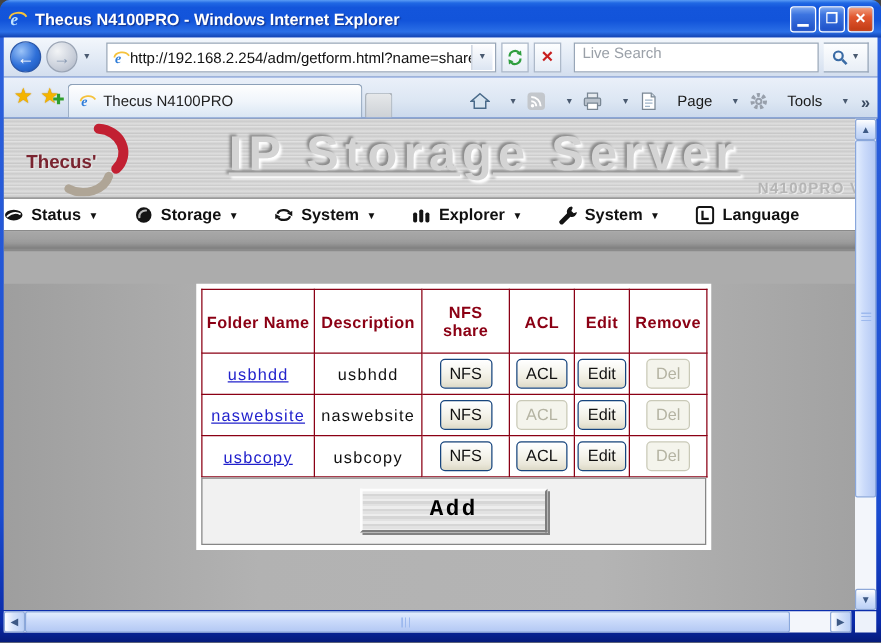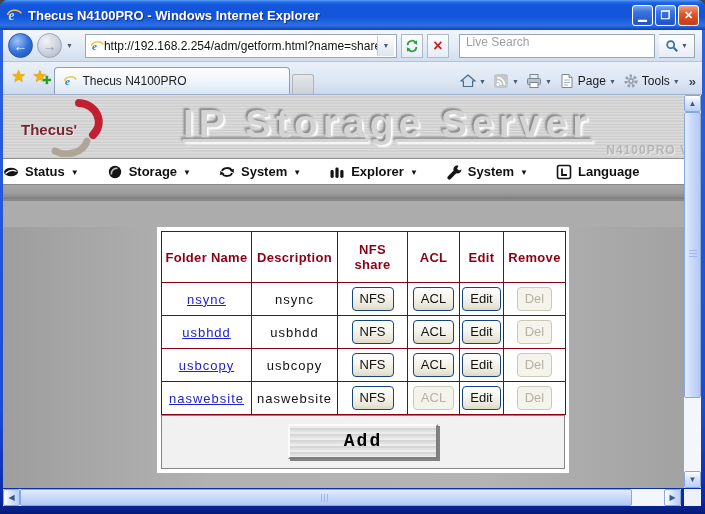--- a/index.html
+++ b/index.html
@@ -51,21 +51,21 @@
   .star { color:#F4B400; font-size:17px; text-shadow:0 0 1px #B07800; line-height:1; }
   .star-add { position:relative; }
   .star-add .plus { position:absolute; right:-4px; bottom:-1px; color:#2E9E2E; font-size:11px; font-weight:bold; text-shadow:0 0 1px #fff; }
   .tab { display:flex; align-items:center; gap:6px; height:27px; width:236px; padding:0 8px;
     border:1px solid #8CA0B8; border-bottom:none; border-radius:4px 4px 0 0;
     background:linear-gradient(180deg,#FEFEFE 0%,#F0F5FB 50%,#D9E6F3 100%); }
   .tab .tab-label { font-size:12px; color:#222; white-space:nowrap; }
   .tab-stub { width:22px; height:20px; margin-left:2px; margin-bottom:0px; border:1px solid #ADB4BC;
     border-bottom:none; border-radius:3px 3px 0 0; background:linear-gradient(180deg,#E6E8EA,#CDD1D6); align-self:flex-end; }
   .cmds { margin-left:auto; display:flex; align-items:center; gap:7px; padding:0 2px 5px 0; }
-  .cmd { display:flex; align-items:center; gap:3px; font-size:12px; color:#1A1A1A; }
+  .cmd { display:flex; align-items:center; gap:15px; font-size:12px; color:#1A1A1A; }
   .cmd .lbl { white-space:nowrap; }
   .chev { font-size:13px; color:#3A4A60; font-weight:bold; padding-left:2px; }
 
   
   .viewport { position:absolute; left:3px; top:95px; width:681px; height:393px; background:#ACACAC; overflow:hidden; }
 
   .banner { position:relative; height:64px;
     background:repeating-linear-gradient(180deg,#E3E3E3 0px,#CBCBCB 2px,#DEDEDE 4px,#C6C6C6 6px);
     border-bottom:1px solid #8F8F8F; }
   .banner-title { position:absolute; left:180px; top:7px; font-size:39px; font-weight:bold; letter-spacing:5px;
@@ -332,51 +332,43 @@
               <th>Folder Name</th>
               <th>Description</th>
               <th>NFS share</th>
               <th>ACL</th>
               <th>Edit</th>
               <th>Remove</th>
             </tr>
           </thead>
           <tbody>
             <tr>
-              <td><a class="folder-link" href="#">nsync</a></td>
-              <td>nsync</td>
-              <td><span class="xpbtn">NFS</span></td>
-              <td><span class="xpbtn">ACL</span></td>
-              <td><span class="xpbtn">Edit</span></td>
-              <td><span class="xpbtn disabled">Del</span></td>
-            </tr>
-            <tr>
               <td><a class="folder-link" href="#">usbhdd</a></td>
               <td>usbhdd</td>
-              <td><span class="xpbtn">NFS</span></td>
-              <td><span class="xpbtn">ACL</span></td>
-              <td><span class="xpbtn">Edit</span></td>
-              <td><span class="xpbtn disabled">Del</span></td>
-            </tr>
-            <tr>
-              <td><a class="folder-link" href="#">usbcopy</a></td>
-              <td>usbcopy</td>
               <td><span class="xpbtn">NFS</span></td>
               <td><span class="xpbtn">ACL</span></td>
               <td><span class="xpbtn">Edit</span></td>
               <td><span class="xpbtn disabled">Del</span></td>
             </tr>
             <tr>
               <td><a class="folder-link" href="#">naswebsite</a></td>
               <td>naswebsite</td>
               <td><span class="xpbtn">NFS</span></td>
               <td><span class="xpbtn disabled">ACL</span></td>
               <td><span class="xpbtn">Edit</span></td>
               <td><span class="xpbtn disabled">Del</span></td>
             </tr>
+            <tr>
+              <td><a class="folder-link" href="#">usbcopy</a></td>
+              <td>usbcopy</td>
+              <td><span class="xpbtn">NFS</span></td>
+              <td><span class="xpbtn">ACL</span></td>
+              <td><span class="xpbtn">Edit</span></td>
+              <td><span class="xpbtn disabled">Del</span></td>
+            </tr>
           </tbody>
         </table>
         <div class="add-row">
           <span class="add-btn">Add</span>
         </div>
       </div>
     </div>
   </div>
 
   <div class="vscroll">

